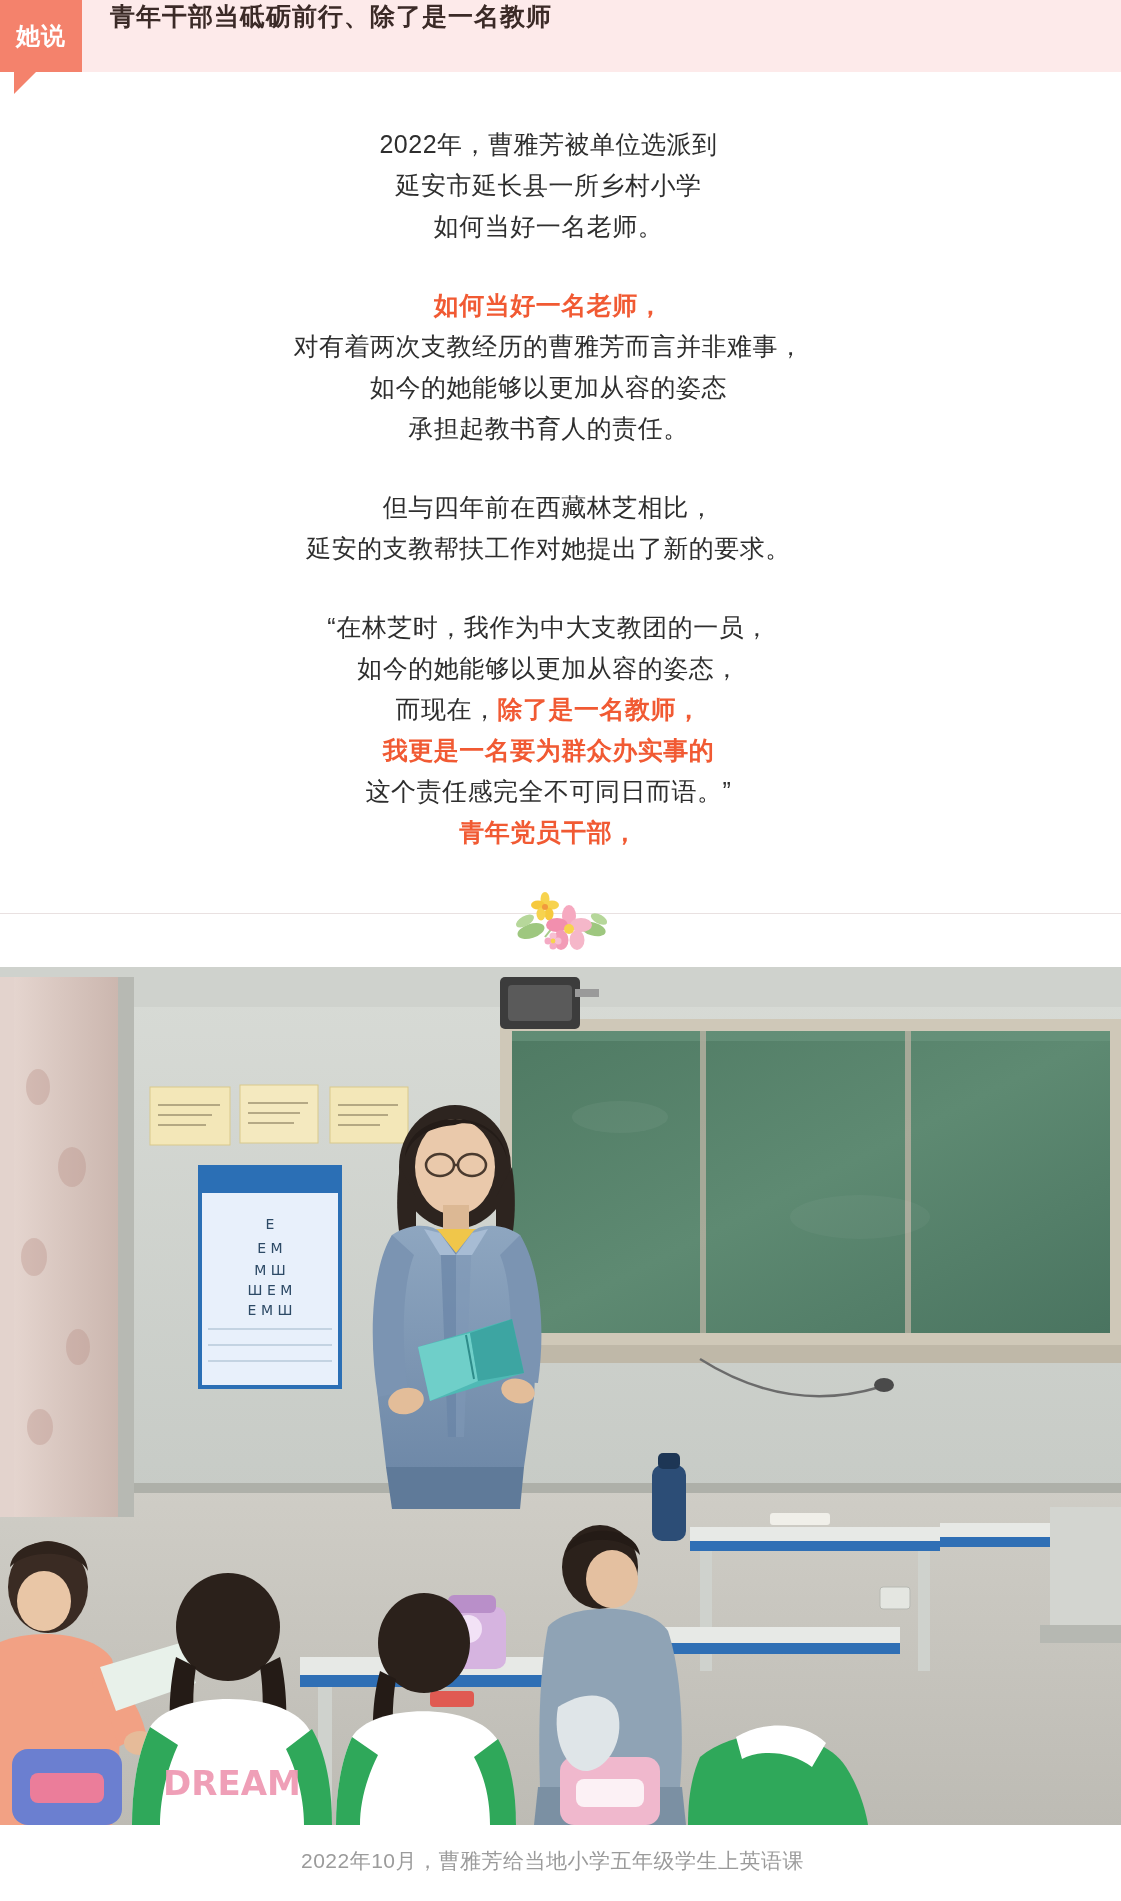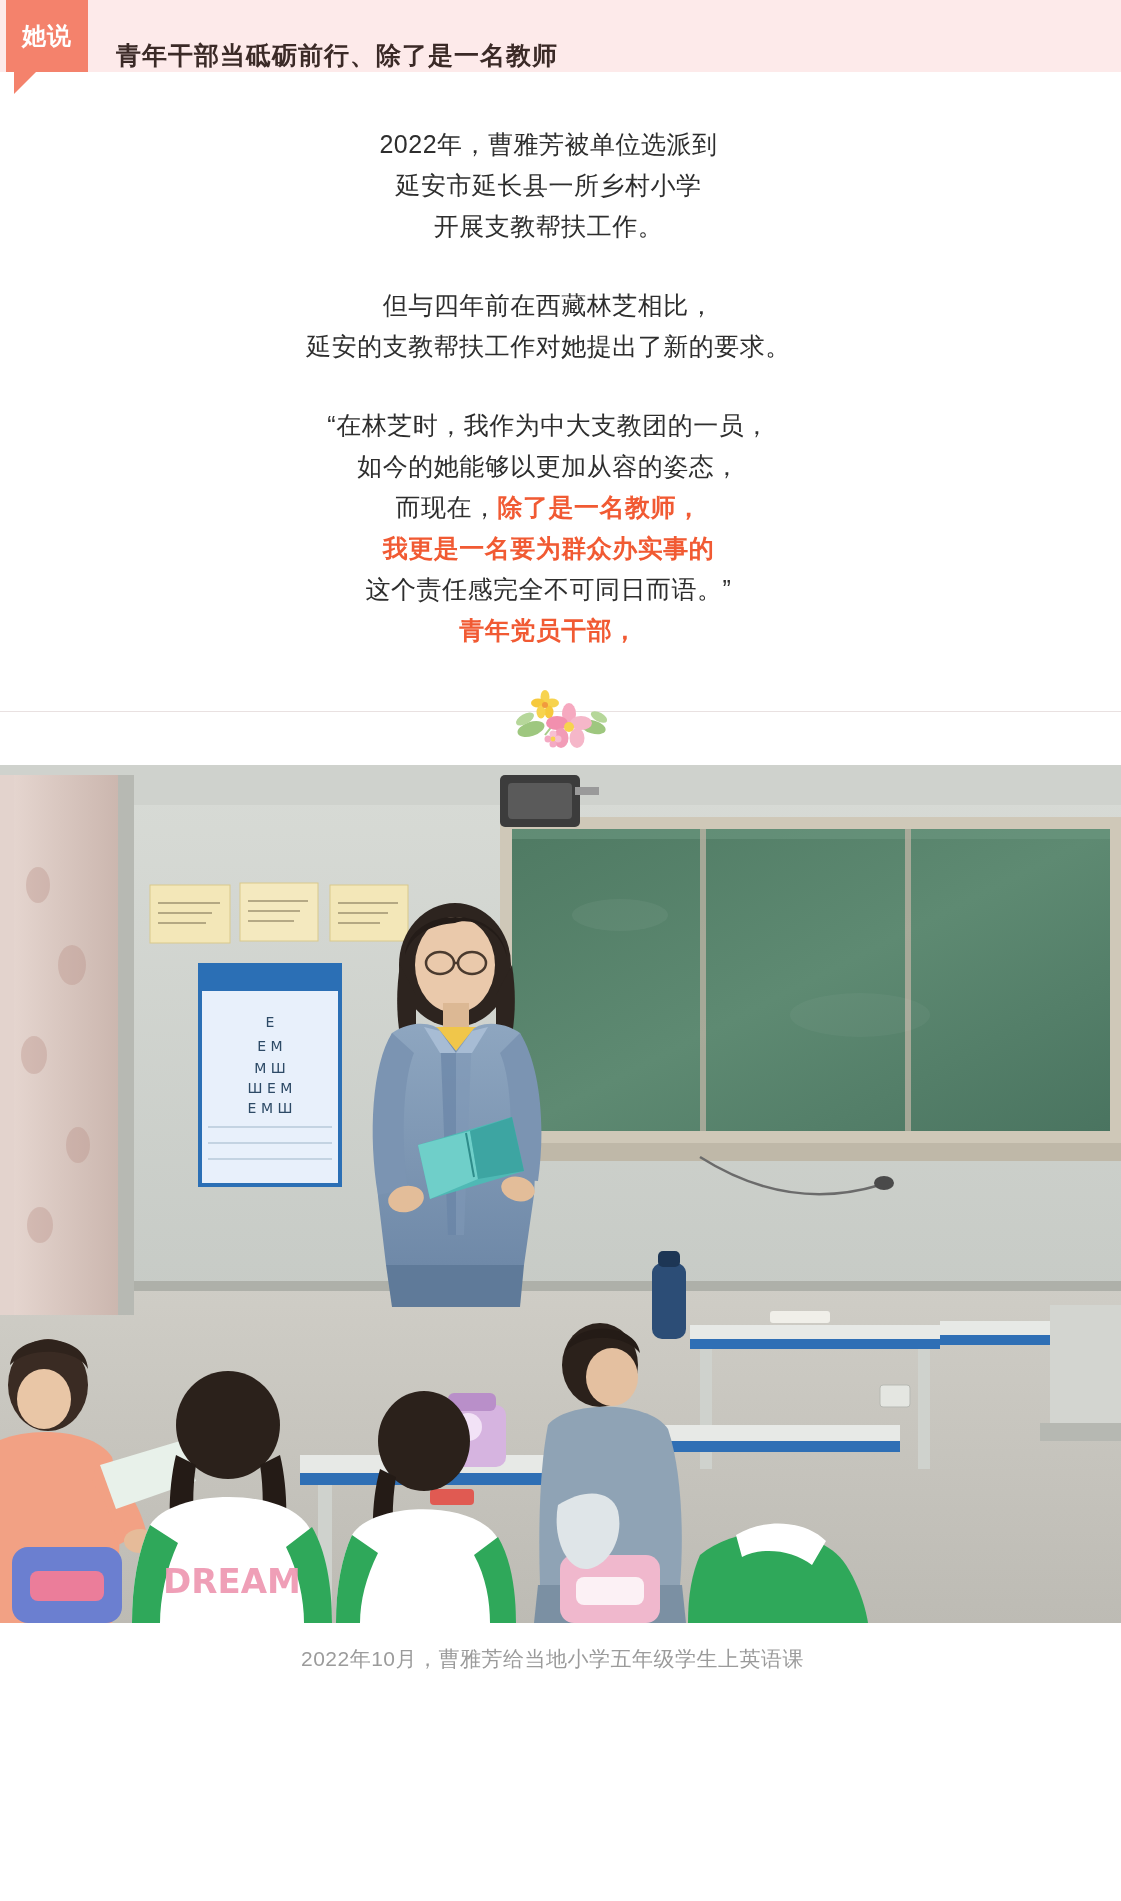--- a/index.html
+++ b/index.html
@@ -10,22 +10,21 @@
   }
   body { width: 1121px; min-height: 1901px; position: relative; overflow-x: hidden; }
 
   
   .header {
     position: relative;
     width: 1121px;
     height: 72px;
     background: #fdeaea;
     display: flex;
-    align-items: flex-end;
-    padding-left: 6px;
+    align-items: flex-start;
   }
   .header-tag {
     width: 82px;
     height: 72px;
     background: #f4826c;
     color: #ffffff;
     font-size: 24px;
     font-weight: bold;
     display: flex;
     align-items: center;
@@ -116,23 +115,29 @@
   <div class="header-tag">她说</div>
   <div class="header-tag-tail"></div>
   <div class="header-title">青年干部当砥砺前行、除了是一名教师</div>
 </div>
 
 <div class="article">
 
   <div class="para">
     <span class="line">2022年，曹雅芳被单位选派到</span>
     <span class="line">延安市延长县一所乡村小学</span>
-    <span class="line">开展支教帮扶工作。</span>
+    <span class="line">如何当好一名老师。</span>
   </div>
 
+  <div class="para">
+    <span class="line hl">如何当好一名老师，</span>
+    <span class="line">对有着两次支教经历的曹雅芳而言并非难事，</span>
+    <span class="line">如今的她能够以更加从容的姿态</span>
+    <span class="line">承担起教书育人的责任。</span>
+  </div>
 
   <div class="para">
     <span class="line">但与四年前在西藏林芝相比，</span>
     <span class="line">延安的支教帮扶工作对她提出了新的要求。</span>
   </div>
 
   <div class="para">
     <span class="line">“在林芝时，我作为中大支教团的一员，</span>
     <span class="line">如今的她能够以更加从容的姿态，</span>
     <span class="line"><span>而现在，</span><span class="hl">除了是一名教师，</span></span>

